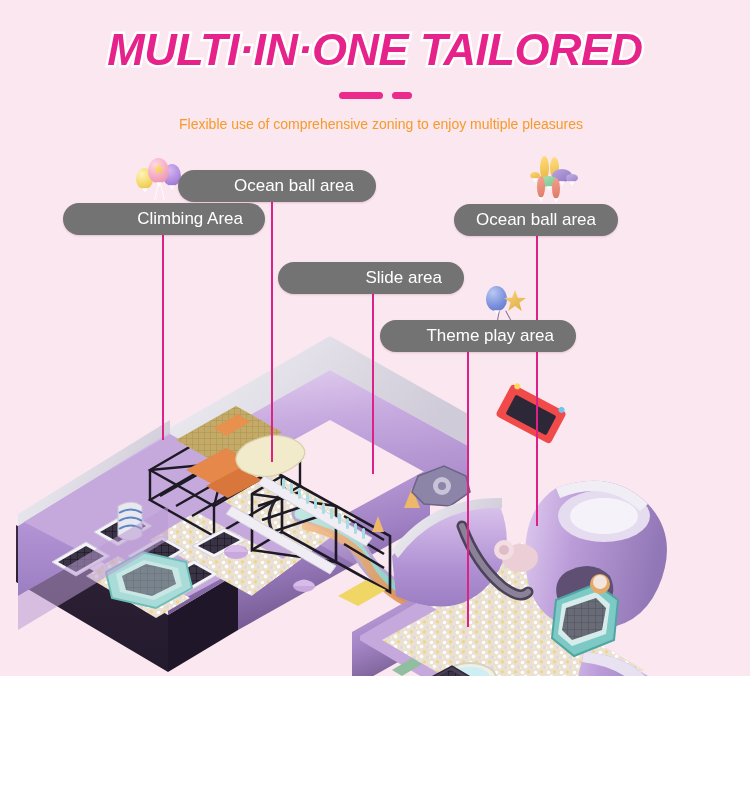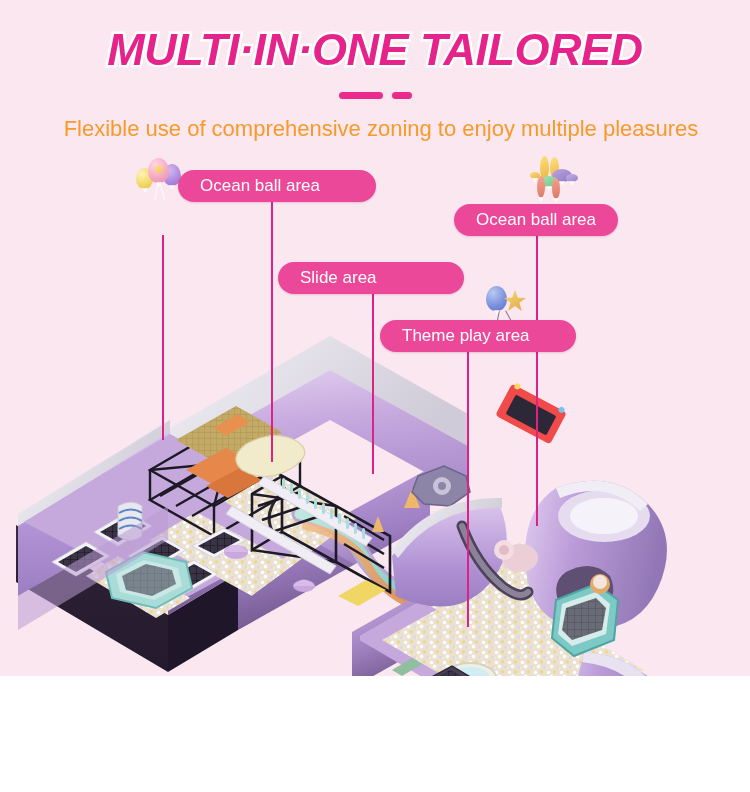--- a/index.html
+++ b/index.html
@@ -33,34 +33,34 @@
     position: absolute;
     top: 92px; left: 0; right: 0;
     display: flex; justify-content: center; align-items: center; gap: 9px;
   }
   .dash-long { width: 44px; height: 7px; border-radius: 4px; background: #ec2a8c; }
   .dash-short { width: 20px; height: 7px; border-radius: 4px; background: #ec2a8c; }
   .hero-sub {
     position: absolute;
     left: 0; right: 0; top: 116px;
     text-align: center;
-    font-size: 22px;
+    font-size: 14px;
     color: #f79a2a;
     white-space: nowrap;
     padding-left: 12px;
   }
 
   
   .pill {
     position: absolute;
-    display: flex; align-items: center; justify-content: flex-start;
+    display: flex; align-items: center; justify-content: flex-end;
     height: 32px;
     padding: 0 22px;
     border-radius: 16px;
-    background: #ec4899;
+    background: #737373;
     color: #ffffff;
     font-size: 17px;
     white-space: nowrap;
     box-shadow: 0 1px 2px rgba(150,20,90,0.18);
   }
   .leader {
     position: absolute;
     width: 2px;
     background: #dd2186;
   }
@@ -405,20 +405,23 @@
   <div class="leader" style="left:162px; top:235px; height:205px;"></div>
   <div class="leader" style="left:271px; top:202px; height:260px;"></div>
   <div class="leader" style="left:372px; top:294px; height:180px;"></div>
   <div class="leader" style="left:467px; top:352px; height:275px;"></div>
   <div class="leader" style="left:536px; top:236px; height:290px;"></div>
 
   <div class="pill" style="left:178px; top:170px; width:198px;">
     <span>Ocean ball area</span>
   </div>
 
+  <div class="pill" style="left:63px; top:203px; width:202px;">
+    <span>Climbing Area</span>
+  </div>
 
   <div class="pill" style="left:454px; top:204px; width:164px;">
     <span>Ocean ball area</span>
   </div>
 
   <div class="pill" style="left:380px; top:320px; width:196px;">
     <span>Theme play area</span>
   </div>
 
   <div class="pill" style="left:278px; top:262px; width:186px;">

